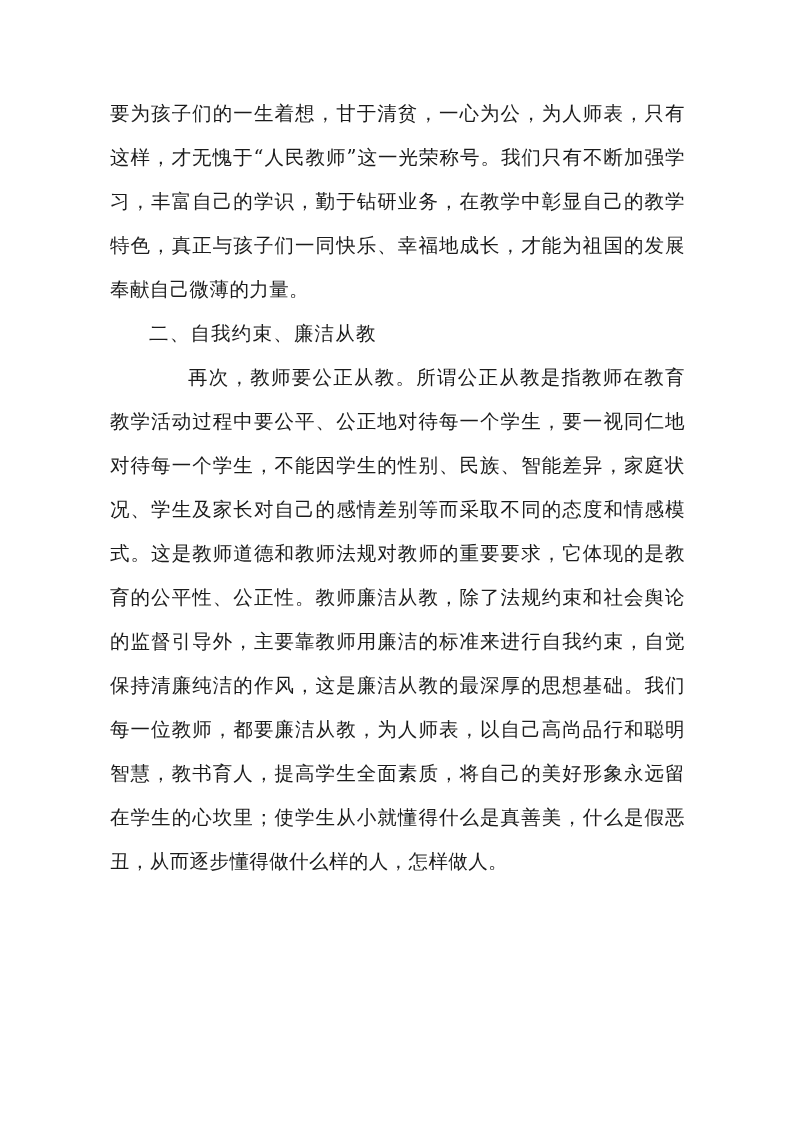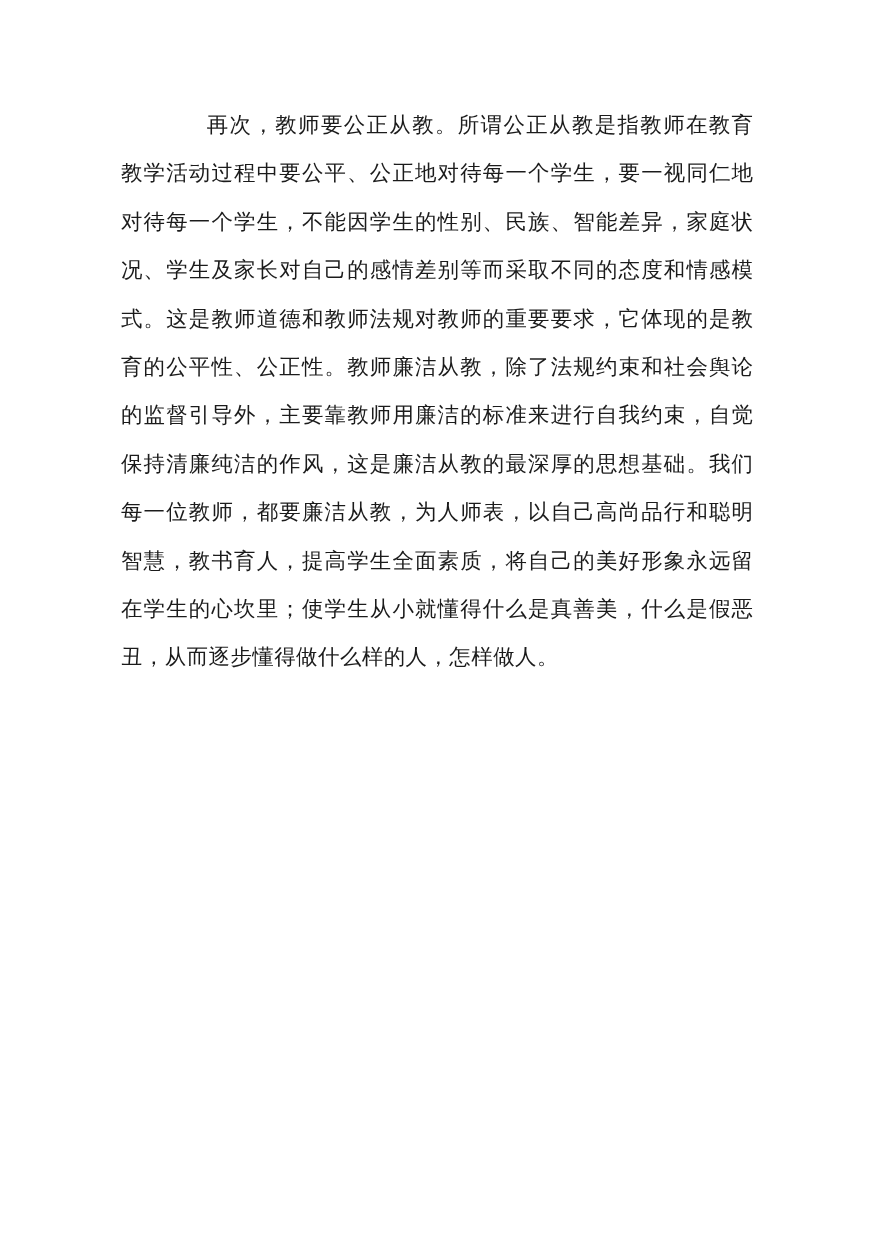--- a/index.html
+++ b/index.html
@@ -42,15 +42,17 @@
     text-indent: 39px;
     font-weight: normal;
     letter-spacing: 1.2px;
   }
 </style>
 </head>
 <body>
 
 <div class="page">
   <div class="doc-body">
+    <p class="para">要为孩子们的一生着想，甘于清贫，一心为公，为人师表，只有这样，才无愧于“人民教师”这一光荣称号。我们只有不断加强学习，丰富自己的学识，勤于钻研业务，在教学中彰显自己的教学特色，真正与孩子们一同快乐、幸福地成长，才能为祖国的发展奉献自己微薄的力量。</p>
+    <p class="para heading">二、自我约束、廉洁从教</p>
     <p class="para indent2">再次，教师要公正从教。所谓公正从教是指教师在教育教学活动过程中要公平、公正地对待每一个学生，要一视同仁地对待每一个学生，不能因学生的性别、民族、智能差异，家庭状况、学生及家长对自己的感情差别等而采取不同的态度和情感模式。这是教师道德和教师法规对教师的重要要求，它体现的是教育的公平性、公正性。教师廉洁从教，除了法规约束和社会舆论的监督引导外，主要靠教师用廉洁的标准来进行自我约束，自觉保持清廉纯洁的作风，这是廉洁从教的最深厚的思想基础。我们每一位教师，都要廉洁从教，为人师表，以自己高尚品行和聪明智慧，教书育人，提高学生全面素质，将自己的美好形象永远留在学生的心坎里；使学生从小就懂得什么是真善美，什么是假恶丑，从而逐步懂得做什么样的人，怎样做人。</p>
   </div>
 </div>
 
 </body></html>

